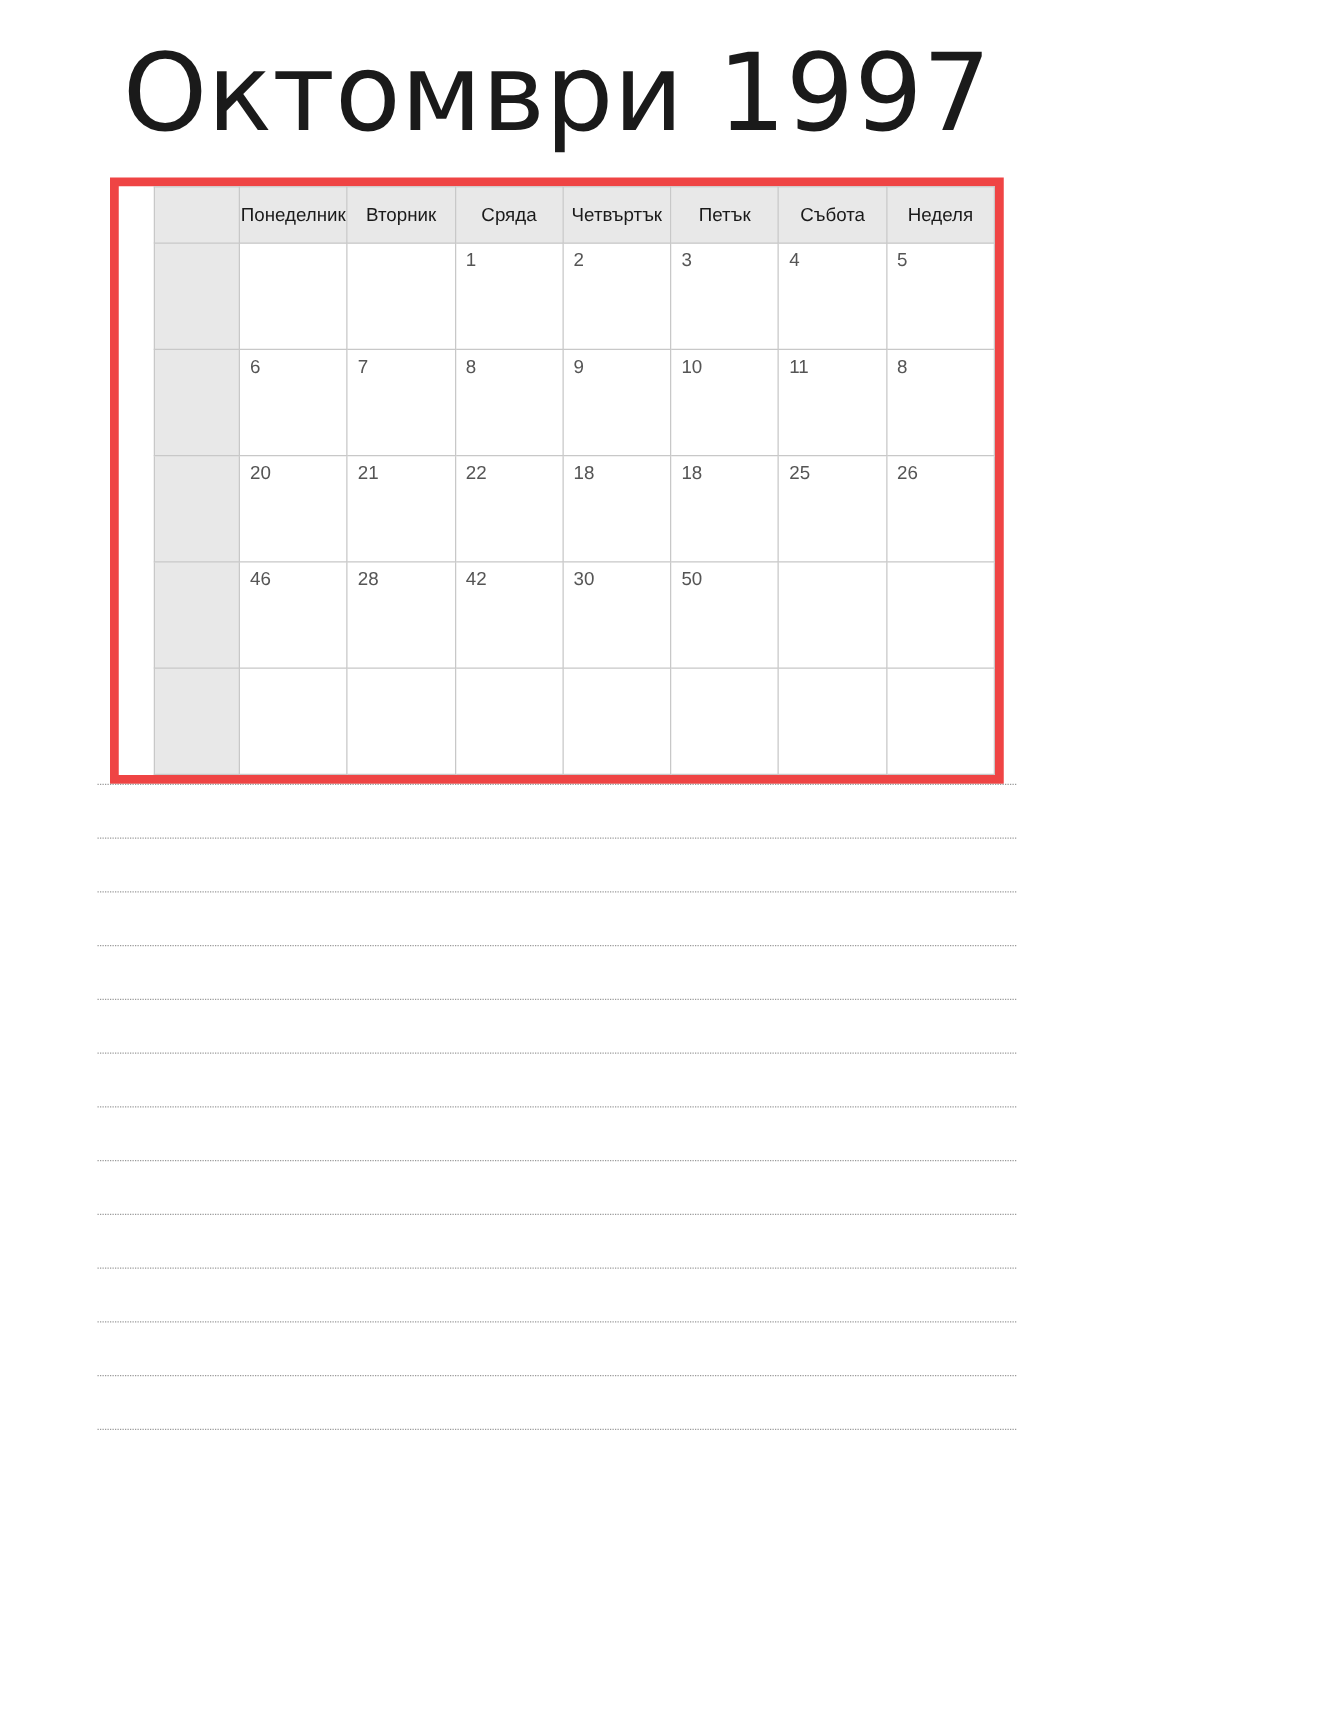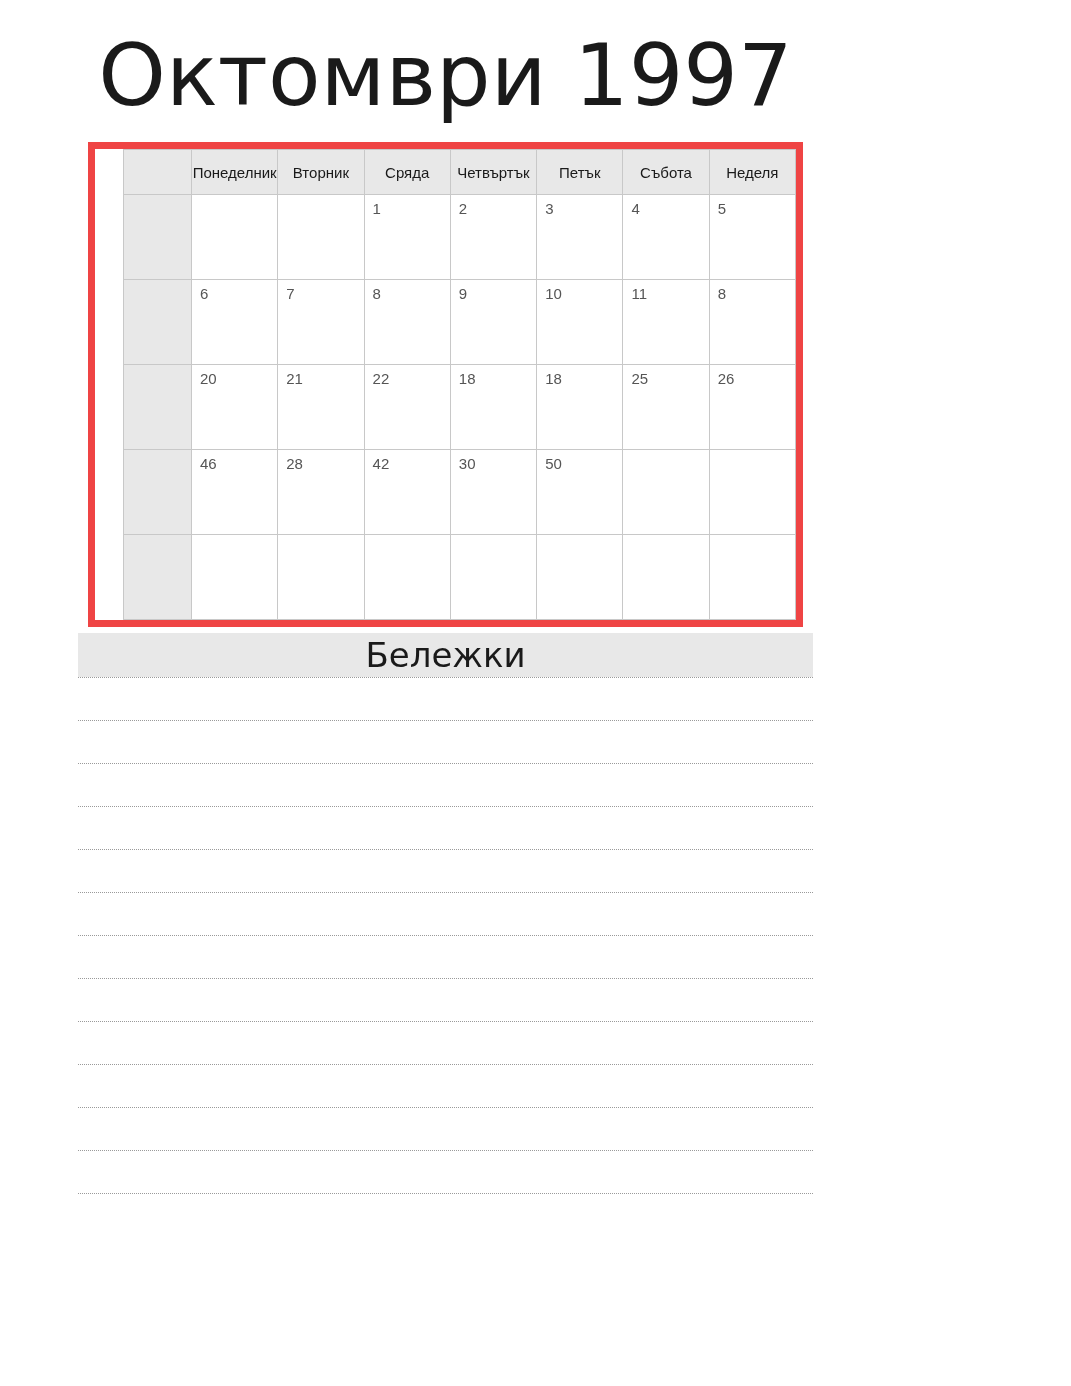--- a/index.html
+++ b/index.html
@@ -257,21 +257,20 @@
             </td>
           <td class="daycell">
               <span class="num"></span>
             </td>
         </tr>
       </tbody>
     </table>
   </div>
 
 
-  <div class="notes-header">Бележки</div>
 
   <div class="notes-lines">
     <div class="line"></div>
     <div class="line"></div>
     <div class="line"></div>
     <div class="line"></div>
     <div class="line"></div>
     <div class="line"></div>
     <div class="line"></div>
     <div class="line"></div>

